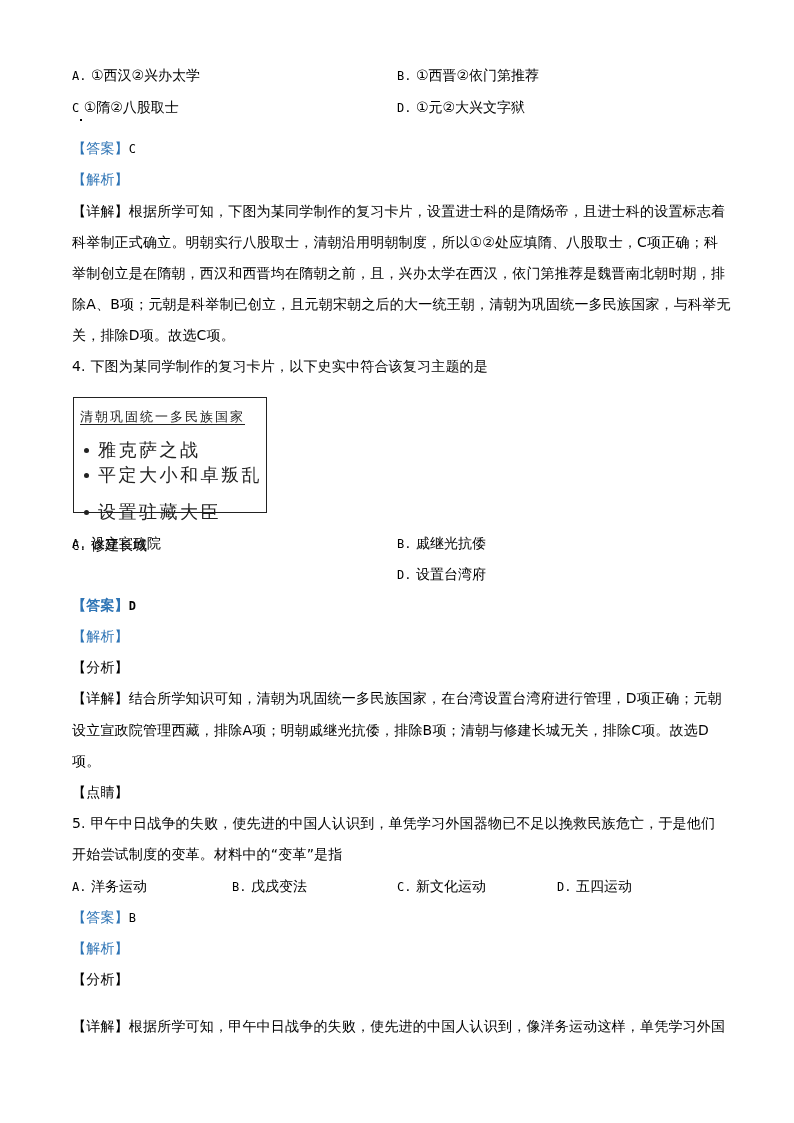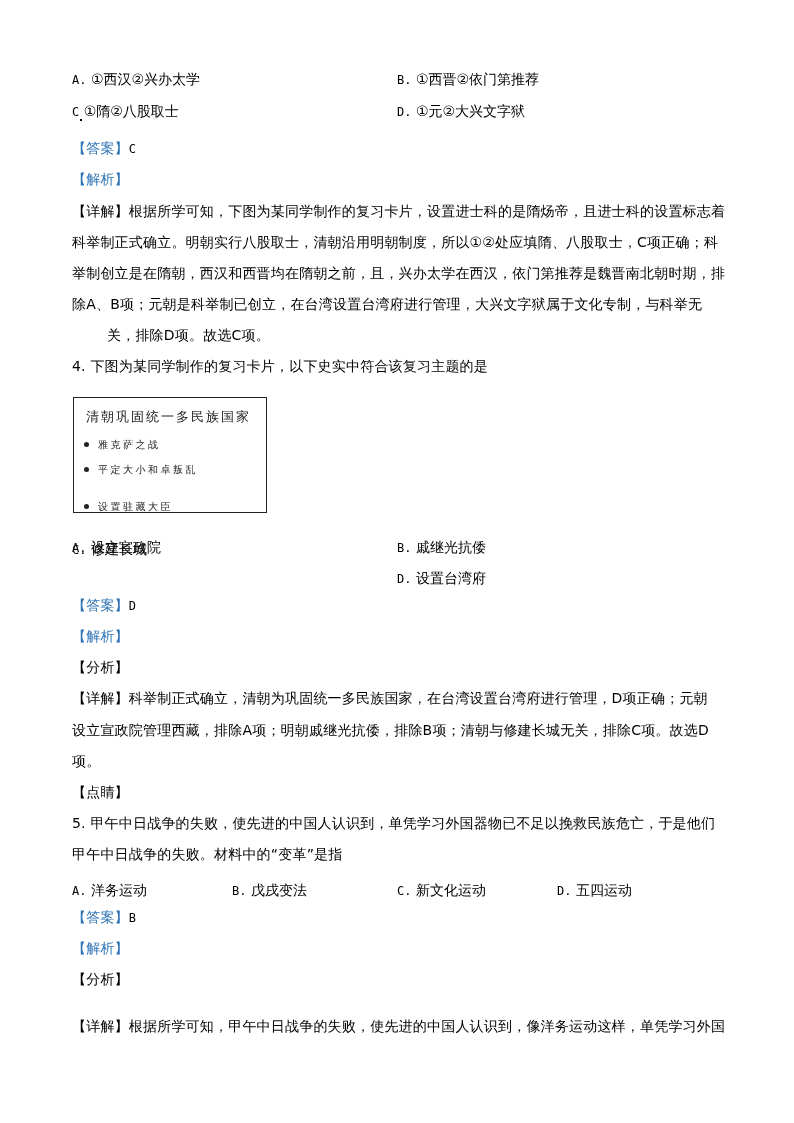--- a/index.html
+++ b/index.html
@@ -3,34 +3,34 @@
 <meta charset="utf-8">
 <style>
   html, body { margin: 0; padding: 0; background: #ffffff; }
   body {
     width: 794px; height: 1123px; position: relative; overflow: hidden;
     font-family: "DejaVu Sans", "Liberation Sans", sans-serif;
     color: #000;
     font-size: 14px;
   }
   .line { position: absolute; left: 72px; white-space: nowrap; line-height: 16px; font-size: 14px; letter-spacing: 0.2px; }
-  .opt { position: absolute; white-space: nowrap; line-height: 24px; font-size: 14px; }
+  .opt { position: absolute; white-space: nowrap; line-height: 16px; font-size: 14px; }
   .tag-blue { color: #2e74b5; }
   .letter { font-family: "DejaVu Sans Mono", "Liberation Mono", monospace; font-size: 12px; }
   .dot { position: absolute; left: 80px; top: 119px; width: 2px; height: 2px; background: #000; }
   .card {
     position: absolute; left: 73px; top: 397px; width: 194px; height: 116px;
     border: 1.5px solid #222; box-sizing: border-box;
     font-family: "DejaVu Serif", "Liberation Serif", serif; color: #222;
   }
   .card-title {
-    position: absolute; left: 12px; top: 10px; font-size: 13px; letter-spacing: 2px;
-    text-underline-offset: 3px; white-space: nowrap;
+    position: absolute; left: 6px; top: 10px; font-size: 13px; letter-spacing: 2px;
+    text-decoration: underline; text-underline-offset: 3px; white-space: nowrap;
   }
-  .card-item { position: absolute; left: 10px; font-size: 10px; letter-spacing: 2.5px; white-space: nowrap; }
+  .card-item { position: absolute; left: 10px; font-size: 18px; letter-spacing: 2.5px; white-space: nowrap; }
   .card-item .bullet { display: inline-block; width: 5px; height: 5px; border-radius: 50%; background: #222; margin-right: 9px; vertical-align: middle; position: relative; top: -1px; }
 </style>
 </head>
 <body>
 
 <div class="opt" style="left:72px; top:67px;">
   <span class="letter">A.</span>
   <span>①西汉②兴办太学</span>
 </div>
 <div class="opt" style="left:397px; top:67px;">
@@ -50,22 +50,22 @@
 <div class="line" style="top:140px;">
   <span class="tag-blue">【答案】</span><span class="letter">C</span>
 </div>
 <div class="line tag-blue" style="top:171px;">【解析】</div>
 
 <div class="line" style="top:203px;">
   <span>【详解】</span><span>根据所学可知，下图为某同学制作的复习卡片，设置进士科的是隋炀帝，且进士科的设置标志着</span>
 </div>
 <div class="line" style="top:234px;">科举制正式确立。明朝实行八股取士，清朝沿用明朝制度，所以①②处应填隋、八股取士，C项正确；科</div>
 <div class="line" style="top:265px;">举制创立是在隋朝，西汉和西晋均在隋朝之前，且，兴办太学在西汉，依门第推荐是魏晋南北朝时期，排</div>
-<div class="line" style="top:296px;">除A、B项；元朝是科举制已创立，在台湾设置台湾府进行管理，大兴文字狱属于文化专制，与科举无</div>
-<div class="line" style="top:327px;margin-left:35px;">关，排除D项。故选C项。</div>
+<div class="line" style="top:296px;">除A、B项；元朝是科举制已创立，且元朝宋朝之后的大一统王朝，清朝为巩固统一多民族国家，与科举无</div>
+<div class="line" style="top:327px;">关，排除D项。故选C项。</div>
 
 <div class="line" style="top:358px;">4. 下图为某同学制作的复习卡片，以下史实中符合该复习主题的是</div>
 
 <div class="card">
   <div class="card-title">清朝巩固统一多民族国家</div>
   <div class="card-item" style="top:40px;">
     <span class="bullet"></span><span>雅克萨之战</span>
   </div>
   <div class="card-item" style="top:65px;">
     <span class="bullet"></span><span>平定大小和卓叛乱</span>
@@ -85,34 +85,34 @@
 </div>
 <div class="opt" style="left:72px; top:537px;">
   <span class="letter">C.</span>
   <span>修建长城</span>
 </div>
 <div class="opt" style="left:397px; top:566px;">
   <span class="letter">D.</span>
   <span>设置台湾府</span>
 </div>
 
-<div class="line" style="top:597px;">
+<div class="line" style="top:597px;font-weight:bold;">
   <span class="tag-blue">【答案】</span><span class="letter">D</span>
 </div>
 <div class="line tag-blue" style="top:628px;">【解析】</div>
 <div class="line" style="top:659px;">【分析】</div>
 <div class="line" style="top:690px;">
-  <span>【详解】</span><span>科举制正式确立，清朝为巩固统一多民族国家，在台湾设置台湾府进行管理，D项正确；元朝</span>
+  <span>【详解】</span><span>结合所学知识可知，清朝为巩固统一多民族国家，在台湾设置台湾府进行管理，D项正确；元朝</span>
 </div>
 <div class="line" style="top:722px;">设立宣政院管理西藏，排除A项；明朝戚继光抗倭，排除B项；清朝与修建长城无关，排除C项。故选D</div>
 <div class="line" style="top:753px;">项。</div>
 <div class="line" style="top:784px;">【点睛】</div>
 
 <div class="line" style="top:815px;">5. 甲午中日战争的失败，使先进的中国人认识到，单凭学习外国器物已不足以挽救民族危亡，于是他们</div>
-<div class="line" style="top:846px;">甲午中日战争的失败。材料中的“变革”是指</div>
+<div class="line" style="top:846px;">开始尝试制度的变革。材料中的“变革”是指</div>
 
 <div class="opt" style="left:72px; top:878px;">
   <span class="letter">A.</span>
   <span>洋务运动</span>
 </div>
 <div class="opt" style="left:232px; top:878px;">
   <span class="letter">B.</span>
   <span>戊戌变法</span>
 </div>
 <div class="opt" style="left:397px; top:878px;">

